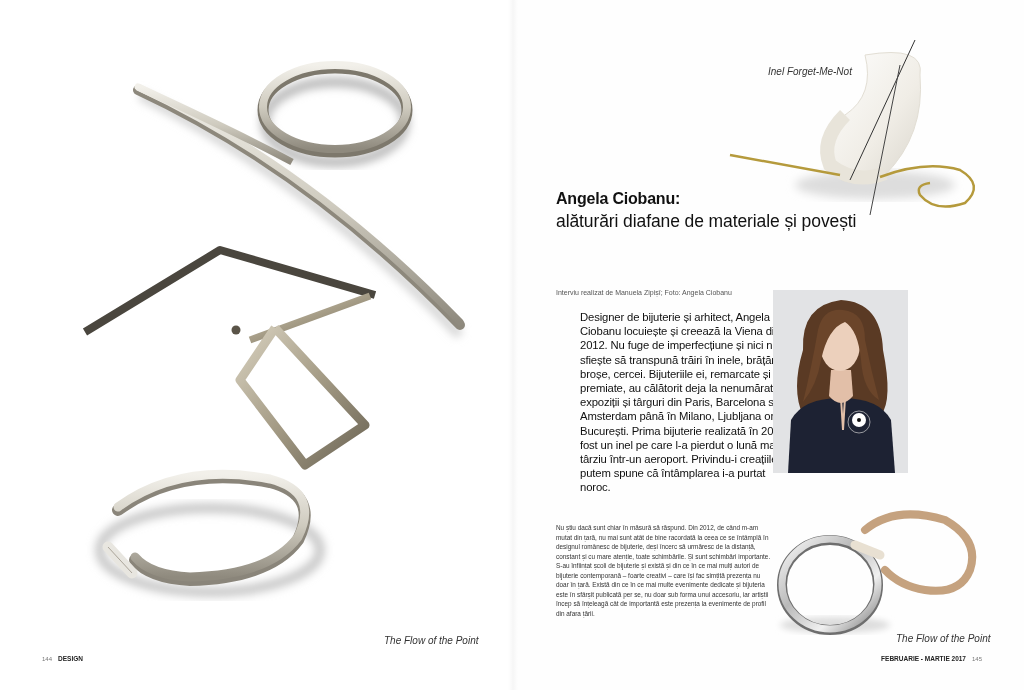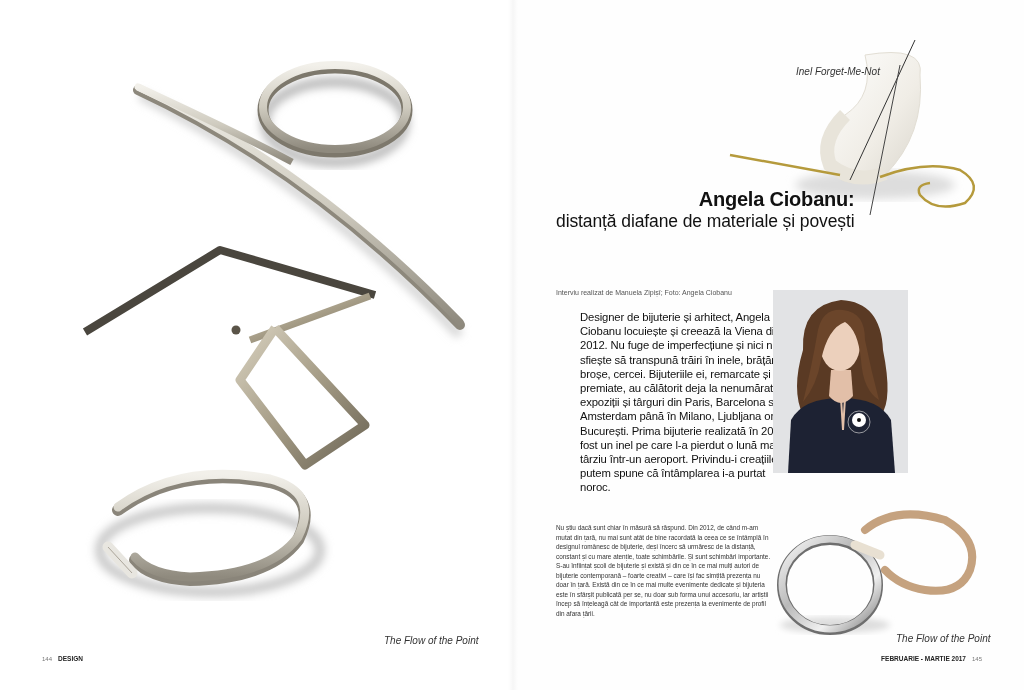--- a/index.html
+++ b/index.html
@@ -10,21 +10,21 @@
   .page-left { position: absolute; left: 0; top: 0; width: 512px; height: 690px; background: #ffffff; }
   .gutter { position: absolute; left: 508px; top: 0; width: 10px; height: 690px;
             background: linear-gradient(90deg, rgba(0,0,0,0) 0%, rgba(0,0,0,0.03) 50%, rgba(0,0,0,0) 100%); }
 
   .photo { position: absolute; }
   .photo svg { width: 100%; height: 100%; display: block; }
 
   .caption { position: absolute; font-style: italic; font-size: 10px; color: #333; white-space: nowrap; }
 
   .title-block { position: absolute; left: 556px; top: 188px; }
-  .title-name { font-weight: bold; font-size: 20px; color: #111; letter-spacing: -0.2px; line-height: 22px; text-align: right; }
+  .title-name { font-weight: bold; font-size: 16px; color: #111; letter-spacing: -0.2px; line-height: 22px; }
   .title-sub { font-size: 17.5px; color: #111; line-height: 22px; letter-spacing: -0.1px; }
 
   .credit { position: absolute; left: 556px; top: 289px; font-size: 7px; color: #555; white-space: nowrap; }
 
   .lead { position: absolute; left: 580px; top: 310px; width: 215px; font-size: 11.3px; line-height: 14.2px; color: #111; letter-spacing: -0.15px; }
   .lead p { margin: 0; }
 
   .qa { position: absolute; left: 556px; top: 523px; width: 215px; }
   .qa-question { font-size: 7.2px; font-weight: bold; line-height: 9.5px; color: #111; }
   .qa-answer { font-size: 6.4px; line-height: 9.5px; color: #333; }
@@ -106,25 +106,25 @@
       </defs>
       <ellipse cx="150" cy="150" rx="80" ry="14" fill="#ddd" filter="url(#blur2)"></ellipse>
       <path d="M140 20 Q200 10 195 40 Q200 100 160 140 Q120 160 100 130 Q90 100 120 80 Q150 60 140 20" fill="url(#paper)" stroke="#e2ded4" stroke-width="1"></path>
       <path d="M120 80 Q95 105 105 130 Q130 150 160 138" fill="none" stroke="#e8e4da" stroke-width="14"></path>
       <line x1="190" y1="5" x2="125" y2="145" stroke="#333" stroke-width="1"></line>
       <line x1="175" y1="30" x2="145" y2="180" stroke="#444" stroke-width="1"></line>
       <path d="M5 120 Q60 130 115 140" stroke="#b59a3c" stroke-width="2.5" fill="none"></path>
       <path d="M155 142 Q200 125 235 135 Q260 150 240 168 Q210 178 195 160 Q190 150 205 148" stroke="#b59a3c" stroke-width="2.5" fill="none"></path>
     </svg>
   </div>
-  <div class="caption" style="left:768px; top:66px;margin-left:28px;">Inel Forget-Me-Not</div>
+  <div class="caption" style="left:768px; top:66px;">Inel Forget-Me-Not</div>
 
   <div class="title-block">
     <div class="title-name">Angela Ciobanu:</div>
-    <div class="title-sub">distanță diafane de materiale și povești</div>
+    <div class="title-sub">alăturări diafane de materiale și povești</div>
   </div>
 
   <div class="credit">Interviu realizat de Manuela Zipișî; Foto: Angela Ciobanu</div>
 
   <div class="lead">
     <p>Designer de bijuterie și arhitect, Angela Ciobanu locuiește și creează la Viena din 2012. Nu fuge de imperfecțiune și nici nu se sfiește să transpună trăiri în inele, brățări, broșe, cercei. Bijuteriile ei, remarcate și premiate, au călătorit deja la nenumărate expoziții și târguri din Paris, Barcelona sau Amsterdam până în Milano, Ljubljana ori București. Prima bijuterie realizată în 2010 a fost un inel pe care l-a pierdut o lună mai târziu într-un aeroport. Privindu-i creațiile, putem spune că întâmplarea i-a purtat noroc.</p>
   </div>
 
   <div class="portrait">
     <svg viewBox="0 0 135 183" xmlns="http://www.w3.org/2000/svg" style="width:100%;height:100%;display:block;">

